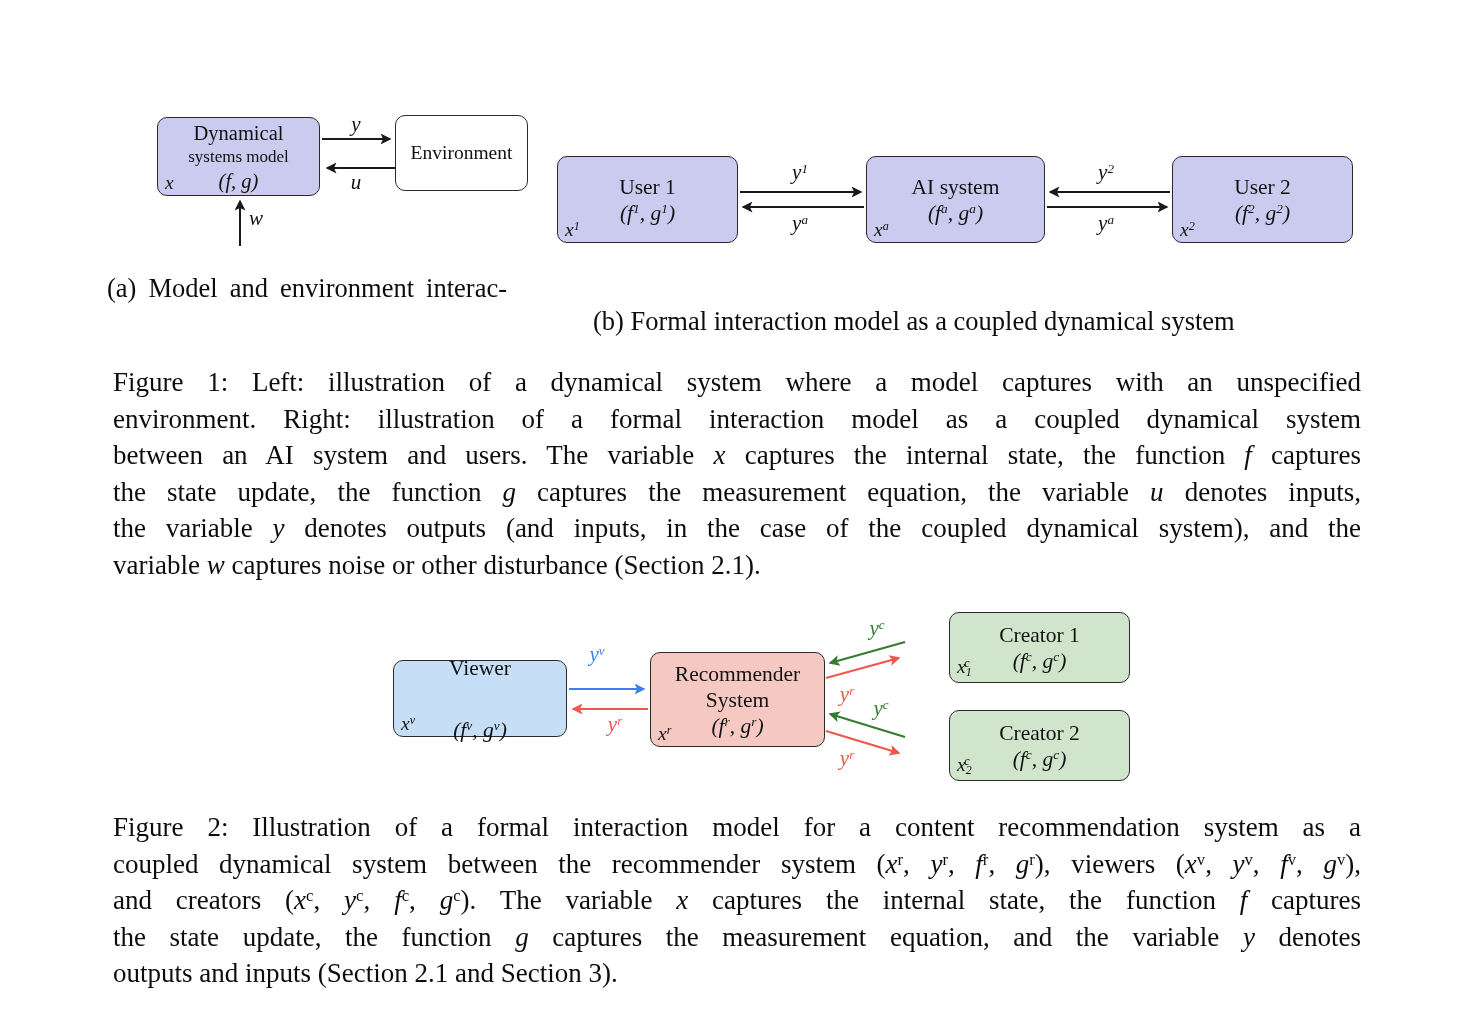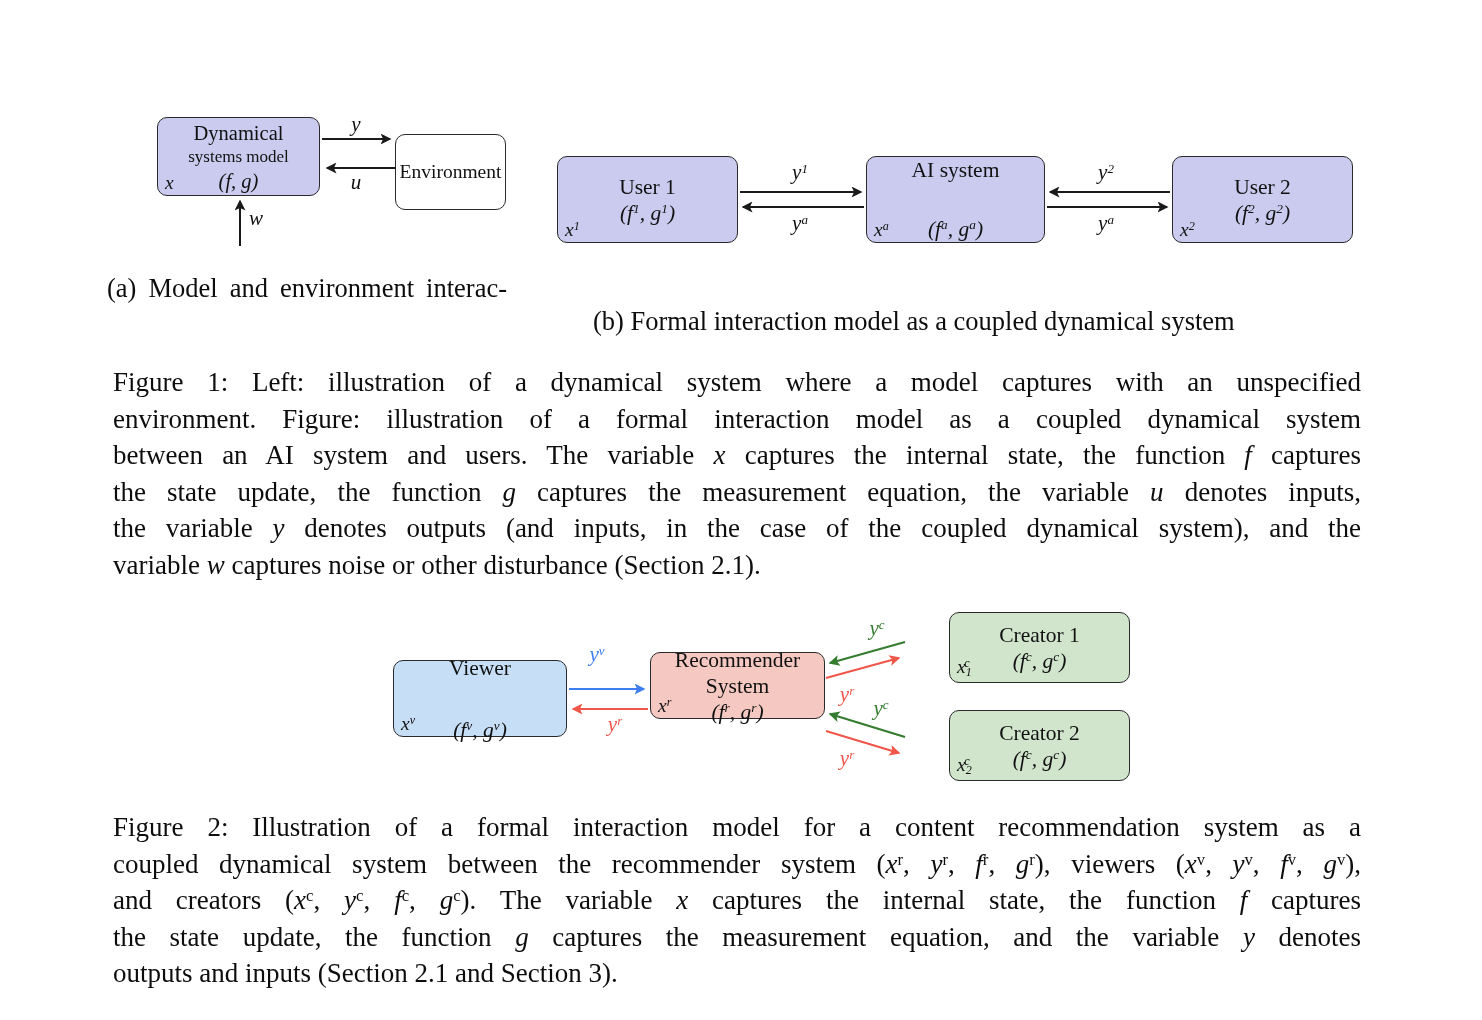--- a/index.html
+++ b/index.html
@@ -38,35 +38,35 @@
 
 <div class="page">
 
   <div>
     <div class="box lav" style="left:157px;top:117px;width:163px;height:79px;">
       <div class="bt" style="font-size:20.5px;line-height:24px;">Dynamical</div>
       <div class="bt" style="font-size:17px;line-height:24px;">systems model</div>
       <div class="bt math" style="font-size:20.5px;line-height:24px;">(f, g)</div>
       <span class="corner math">x</span>
     </div>
-    <div class="box whitebox" style="left:395px;top:134px;width:111px;height:76px;">
+    <div class="box whitebox" style="left:395px;top:115px;width:133px;height:76px;">
       <div class="bt" style="font-size:19.5px;">Environment</div>
     </div>
     <div class="dlabel center" style="left:356px;top:112px;">y</div>
     <div class="dlabel center" style="left:356px;top:170px;">u</div>
     <div class="dlabel" style="left:249px;top:206px;">w</div>
   </div>
 
   <div>
     <div class="box lav" style="left:557px;top:156px;width:181px;height:87px;">
       <div class="bt">User 1</div>
       <div class="bt math">(f<sup>1</sup>, g<sup>1</sup>)</div>
       <span class="corner math">x<sup>1</sup></span>
     </div>
-    <div class="box lav" style="left:866px;top:156px;width:179px;height:87px;justify-content:space-between;">
+    <div class="box lav" style="left:866px;top:156px;width:179px;height:87px;">
       <div class="bt">AI system</div>
       <div class="bt math">(f<sup>a</sup>, g<sup>a</sup>)</div>
       <span class="corner math">x<sup>a</sup></span>
     </div>
     <div class="box lav" style="left:1172px;top:156px;width:181px;height:87px;">
       <div class="bt">User 2</div>
       <div class="bt math">(f<sup>2</sup>, g<sup>2</sup>)</div>
       <span class="corner math">x<sup>2</sup></span>
     </div>
     <div class="dlabel center" style="left:800px;top:160px;">y<sup>1</sup></div>
@@ -75,34 +75,34 @@
     <div class="dlabel center" style="left:1106px;top:211px;">y<sup>a</sup></div>
   </div>
 
   <div class="subcap" style="left:107px;top:272px;width:400px;">
     <div class="ln">(a) Model and environment interac-</div>
   </div>
   <div class="subcap" style="left:593px;top:305px;">(b) Formal interaction model as a coupled dynamical system</div>
 
   <div class="figcap" style="left:113px;top:364px;">
     <div class="ln">Figure 1: Left: illustration of a dynamical system where a model captures with an unspecified</div>
-    <div class="ln">environment. Figure: illustration of a formal interaction model as a coupled dynamical system</div>
+    <div class="ln">environment. Right: illustration of a formal interaction model as a coupled dynamical system</div>
     <div class="ln">between an AI system and users. The variable <i>x</i> captures the internal state, the function <i>f</i> captures</div>
     <div class="ln">the state update, the function <i>g</i> captures the measurement equation, the variable <i>u</i> denotes inputs,</div>
     <div class="ln">the variable <i>y</i> denotes outputs (and inputs, in the case of the coupled dynamical system), and the</div>
     <div class="ln last">variable <i>w</i> captures noise or other disturbance (Section 2.1).</div>
   </div>
 
   <div>
     <div class="box bluebox" style="left:393px;top:660px;width:174px;height:77px;gap:36px;">
       <div class="bt">Viewer</div>
       <div class="bt math">(f<sup>v</sup>, g<sup>v</sup>)</div>
       <span class="corner math">x<sup>v</sup></span>
     </div>
-    <div class="box pinkbox" style="left:650px;top:652px;width:175px;height:67px;">
+    <div class="box pinkbox" style="left:650px;top:652px;width:175px;height:95px;">
       <div class="bt">Recommender</div>
       <div class="bt">System</div>
       <div class="bt math">(f<sup>r</sup>, g<sup>r</sup>)</div>
       <span class="corner math">x<sup>r</sup></span>
     </div>
     <div class="box greenbox" style="left:905px;top:612px;width:181px;height:71px;">
       <div class="bt">Creator 1</div>
       <div class="bt math">(f<sup>c</sup>, g<sup>c</sup>)</div>
       <span class="corner math" style="bottom:4px;">x<sub>1</sub><sup>c</sup></span>
     </div>

